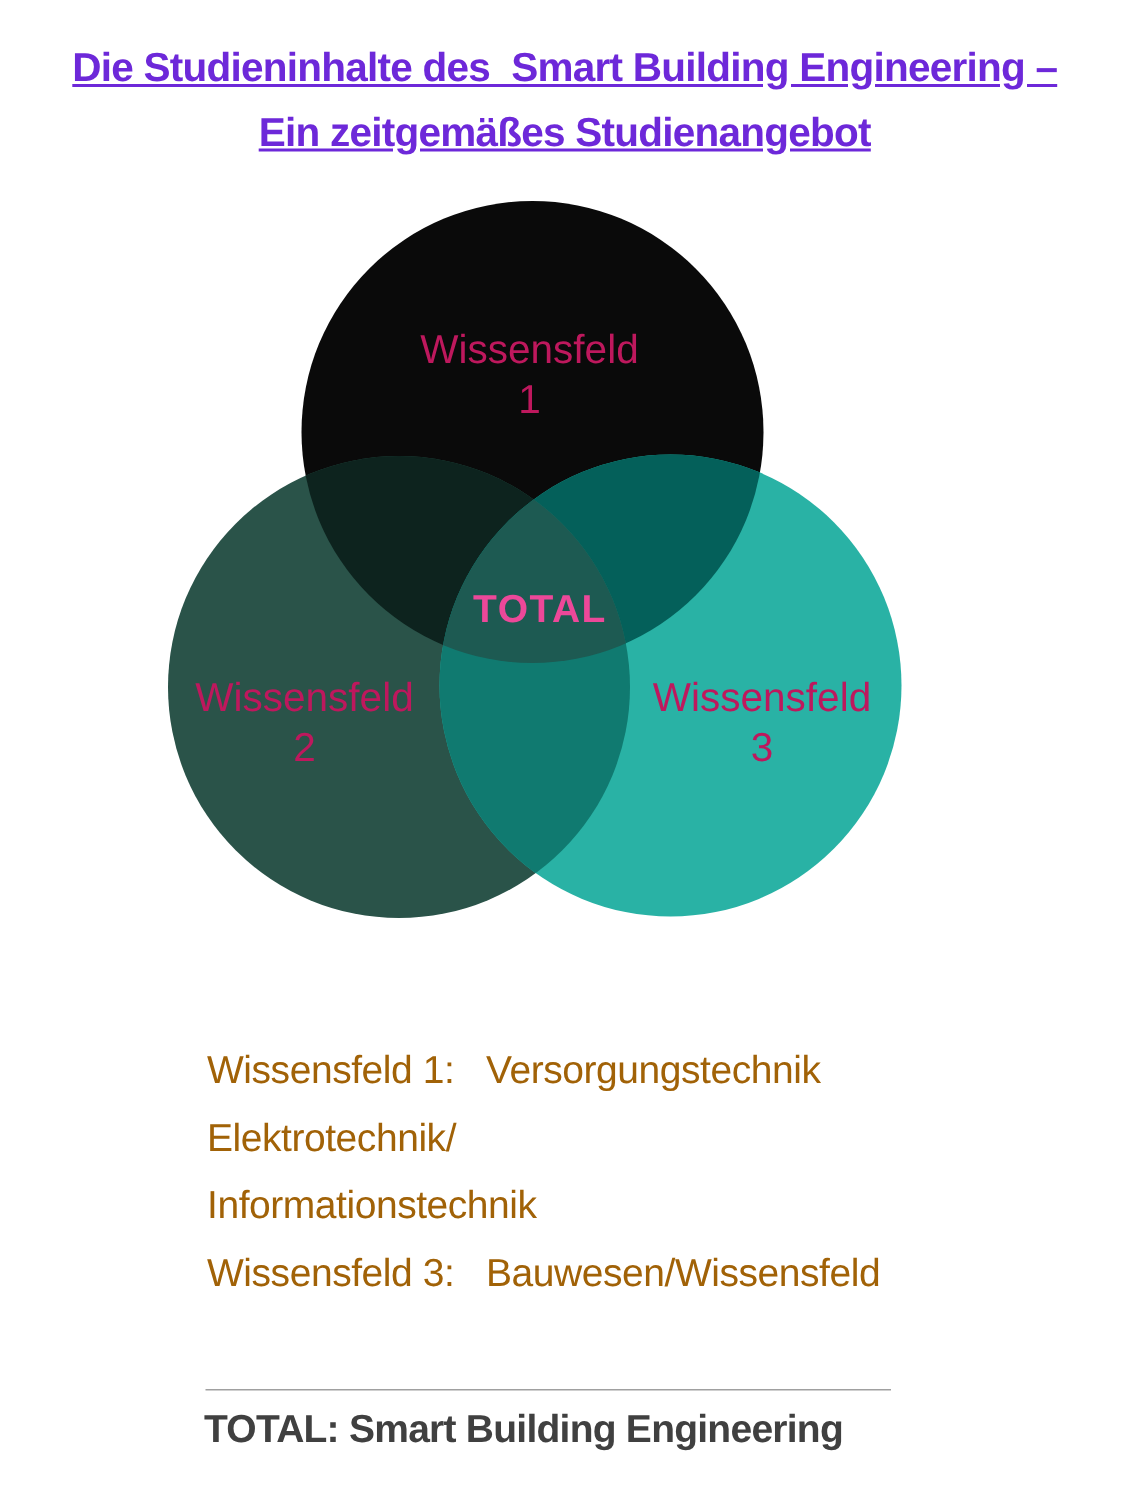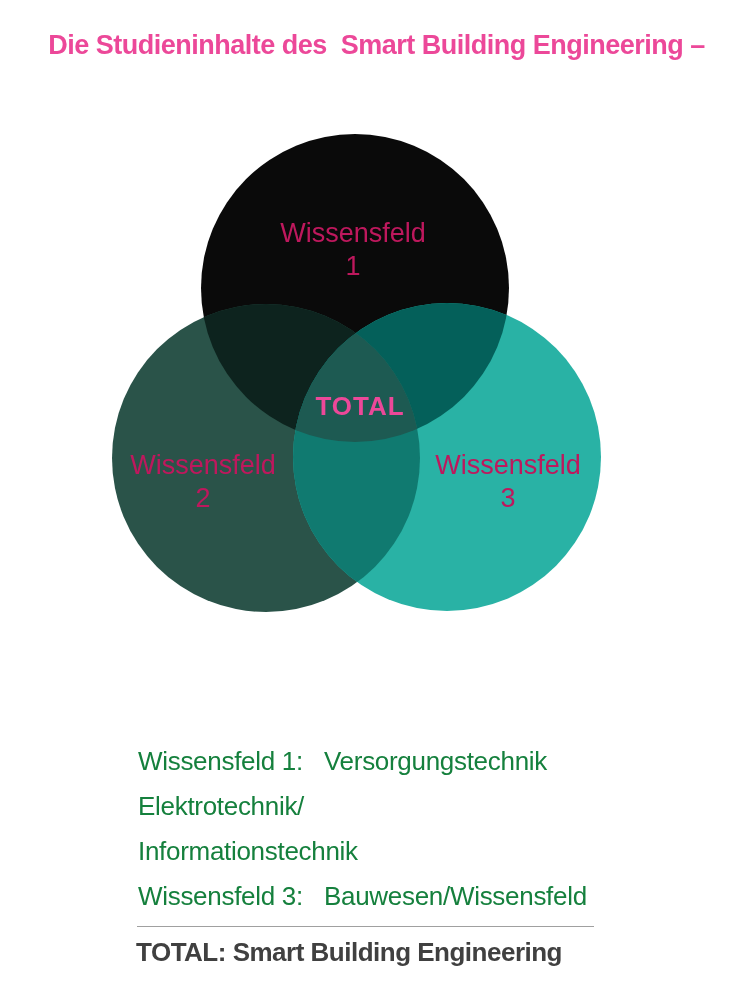--- a/index.html
+++ b/index.html
@@ -18,21 +18,22 @@
   .title {
     position: absolute;
     top: 24px;
     left: 0;
     width: 753px;
     text-align: center;
     font-weight: bold;
     font-size: 27px;
     line-height: 43px;
     letter-spacing: -0.5px;
-    color: #ec4899;
+    color: #6d28d9;
+    text-decoration: underline;
   }
   .title-line { white-space: pre; }
   .venn-svg {
     position: absolute;
     left: 0;
     top: 130px;
   }
   .vlabel {
     position: absolute;
     transform: translate(-50%, -50%);
@@ -50,23 +51,22 @@
     font-size: 26px;
     letter-spacing: 1px;
     white-space: nowrap;
   }
   .legend {
     position: absolute;
     left: 138px;
     top: 691px;
     font-size: 26px;
     line-height: 45px;
-    color: #15803d;
+    color: #a16207;
     letter-spacing: -0.3px;
-    margin-top: 48px;
   }
   .legend-row { display: flex; }
   .legend-term {
     width: 186px;
     flex: none;
   }
   .divider {
     position: absolute;
     left: 137px;
     top: 926px;
@@ -86,20 +86,21 @@
     white-space: pre;
   }
 </style>
 </head>
 <body>
 
 <div class="canvas">
 
   <div class="title">
     <div class="title-line">Die Studieninhalte des  Smart Building Engineering –</div>
+    <div class="title-line">Ein zeitgemäßes Studienangebot</div>
   </div>
 
   <svg class="venn-svg" width="753" height="560" viewBox="0 0 753 560">
     <defs>
       <clipPath id="clip1">
           <circle cx="355" cy="158" r="154"></circle>
         </clipPath>
       <clipPath id="clip2">
           <circle cx="266" cy="328" r="154"></circle>
         </clipPath>

